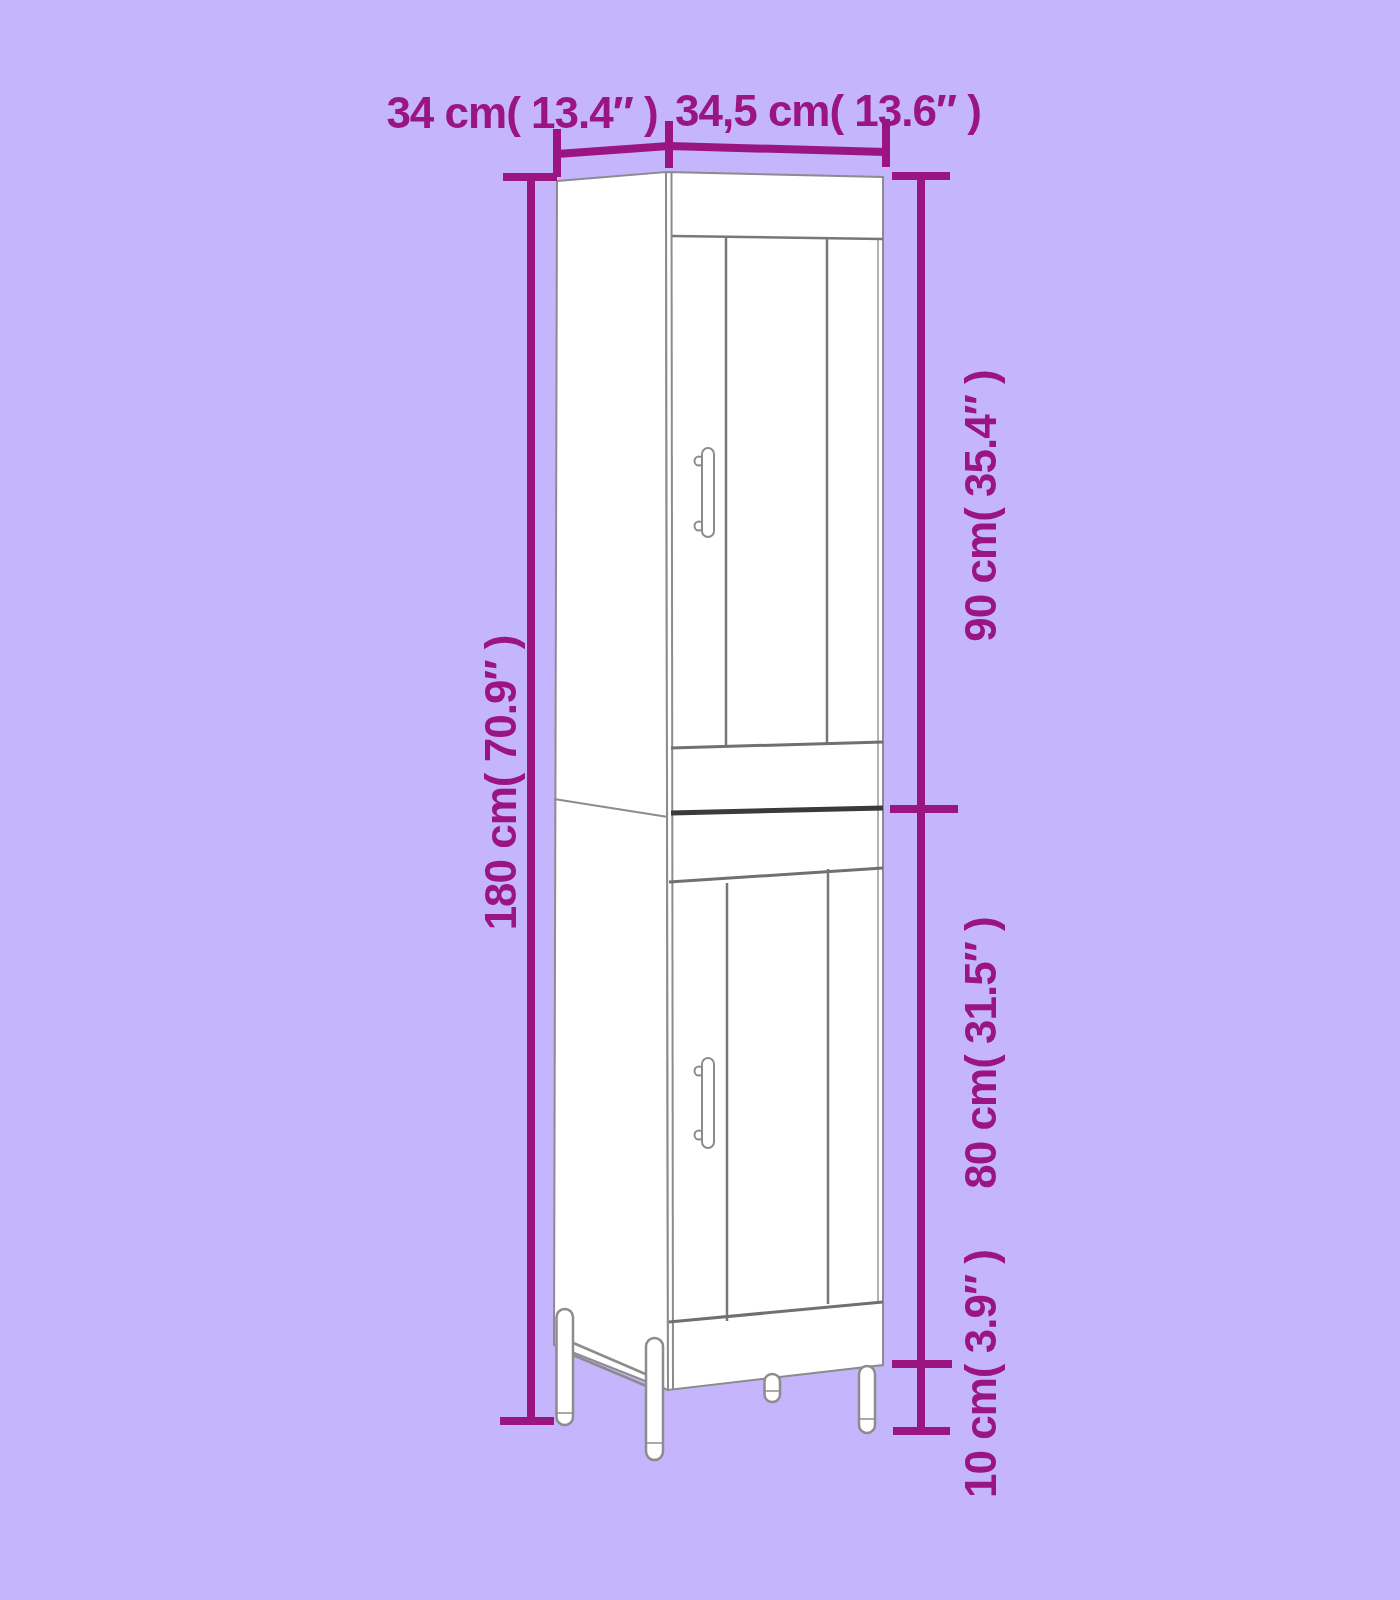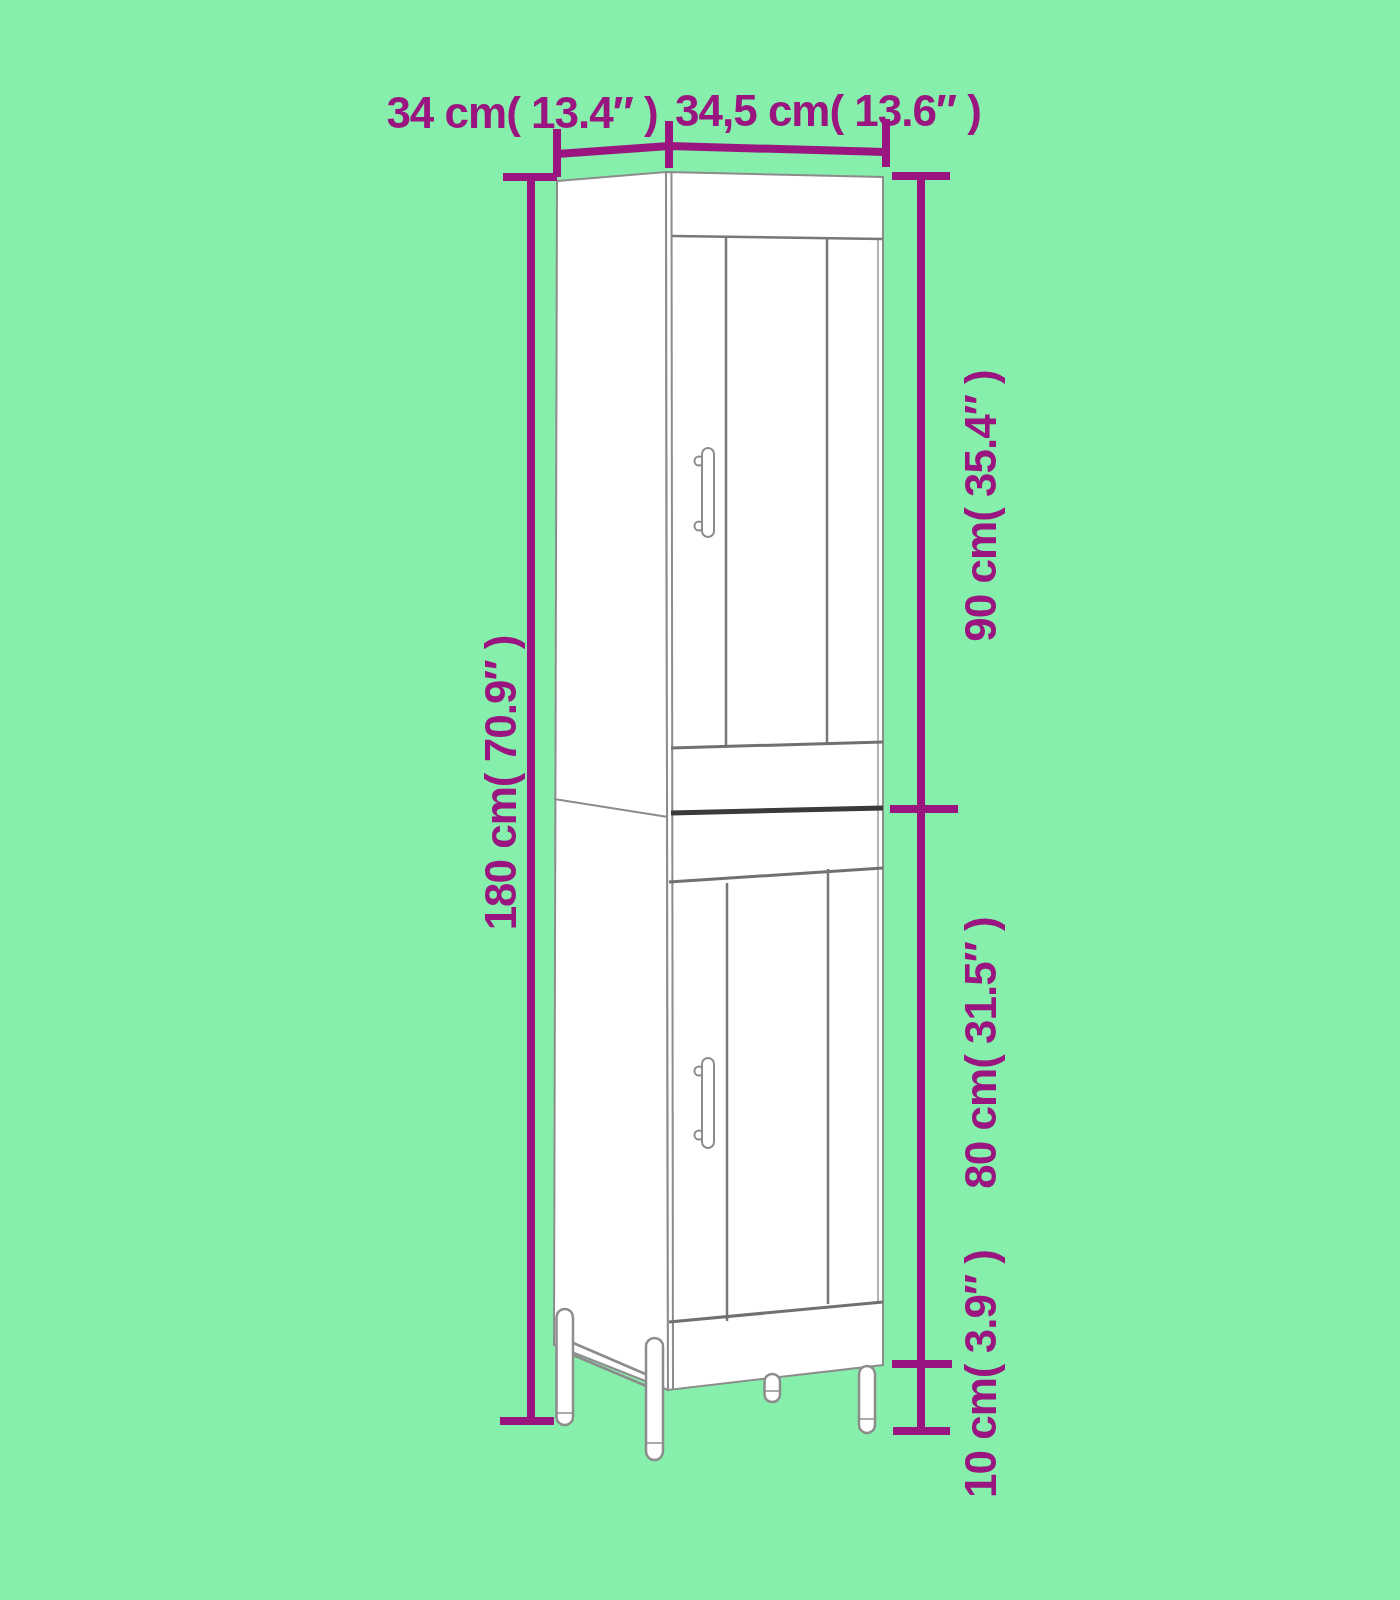--- a/index.html
+++ b/index.html
@@ -4,21 +4,21 @@
 <style>
   html, body {
     margin: 0;
     padding: 0;
     background: #ffffff;
   }
   .stage {
     position: relative;
     width: 1400px;
     height: 1600px;
-    background: #86efac;
+    background: #c4b5fd;
     overflow: hidden;
   }
   svg { display: block; }
   .dim-label {
     font-family: "Liberation Sans", sans-serif;
     font-weight: 700;
     font-size: 44px;
     fill: #9A1580;
     letter-spacing: -1px;
   }

